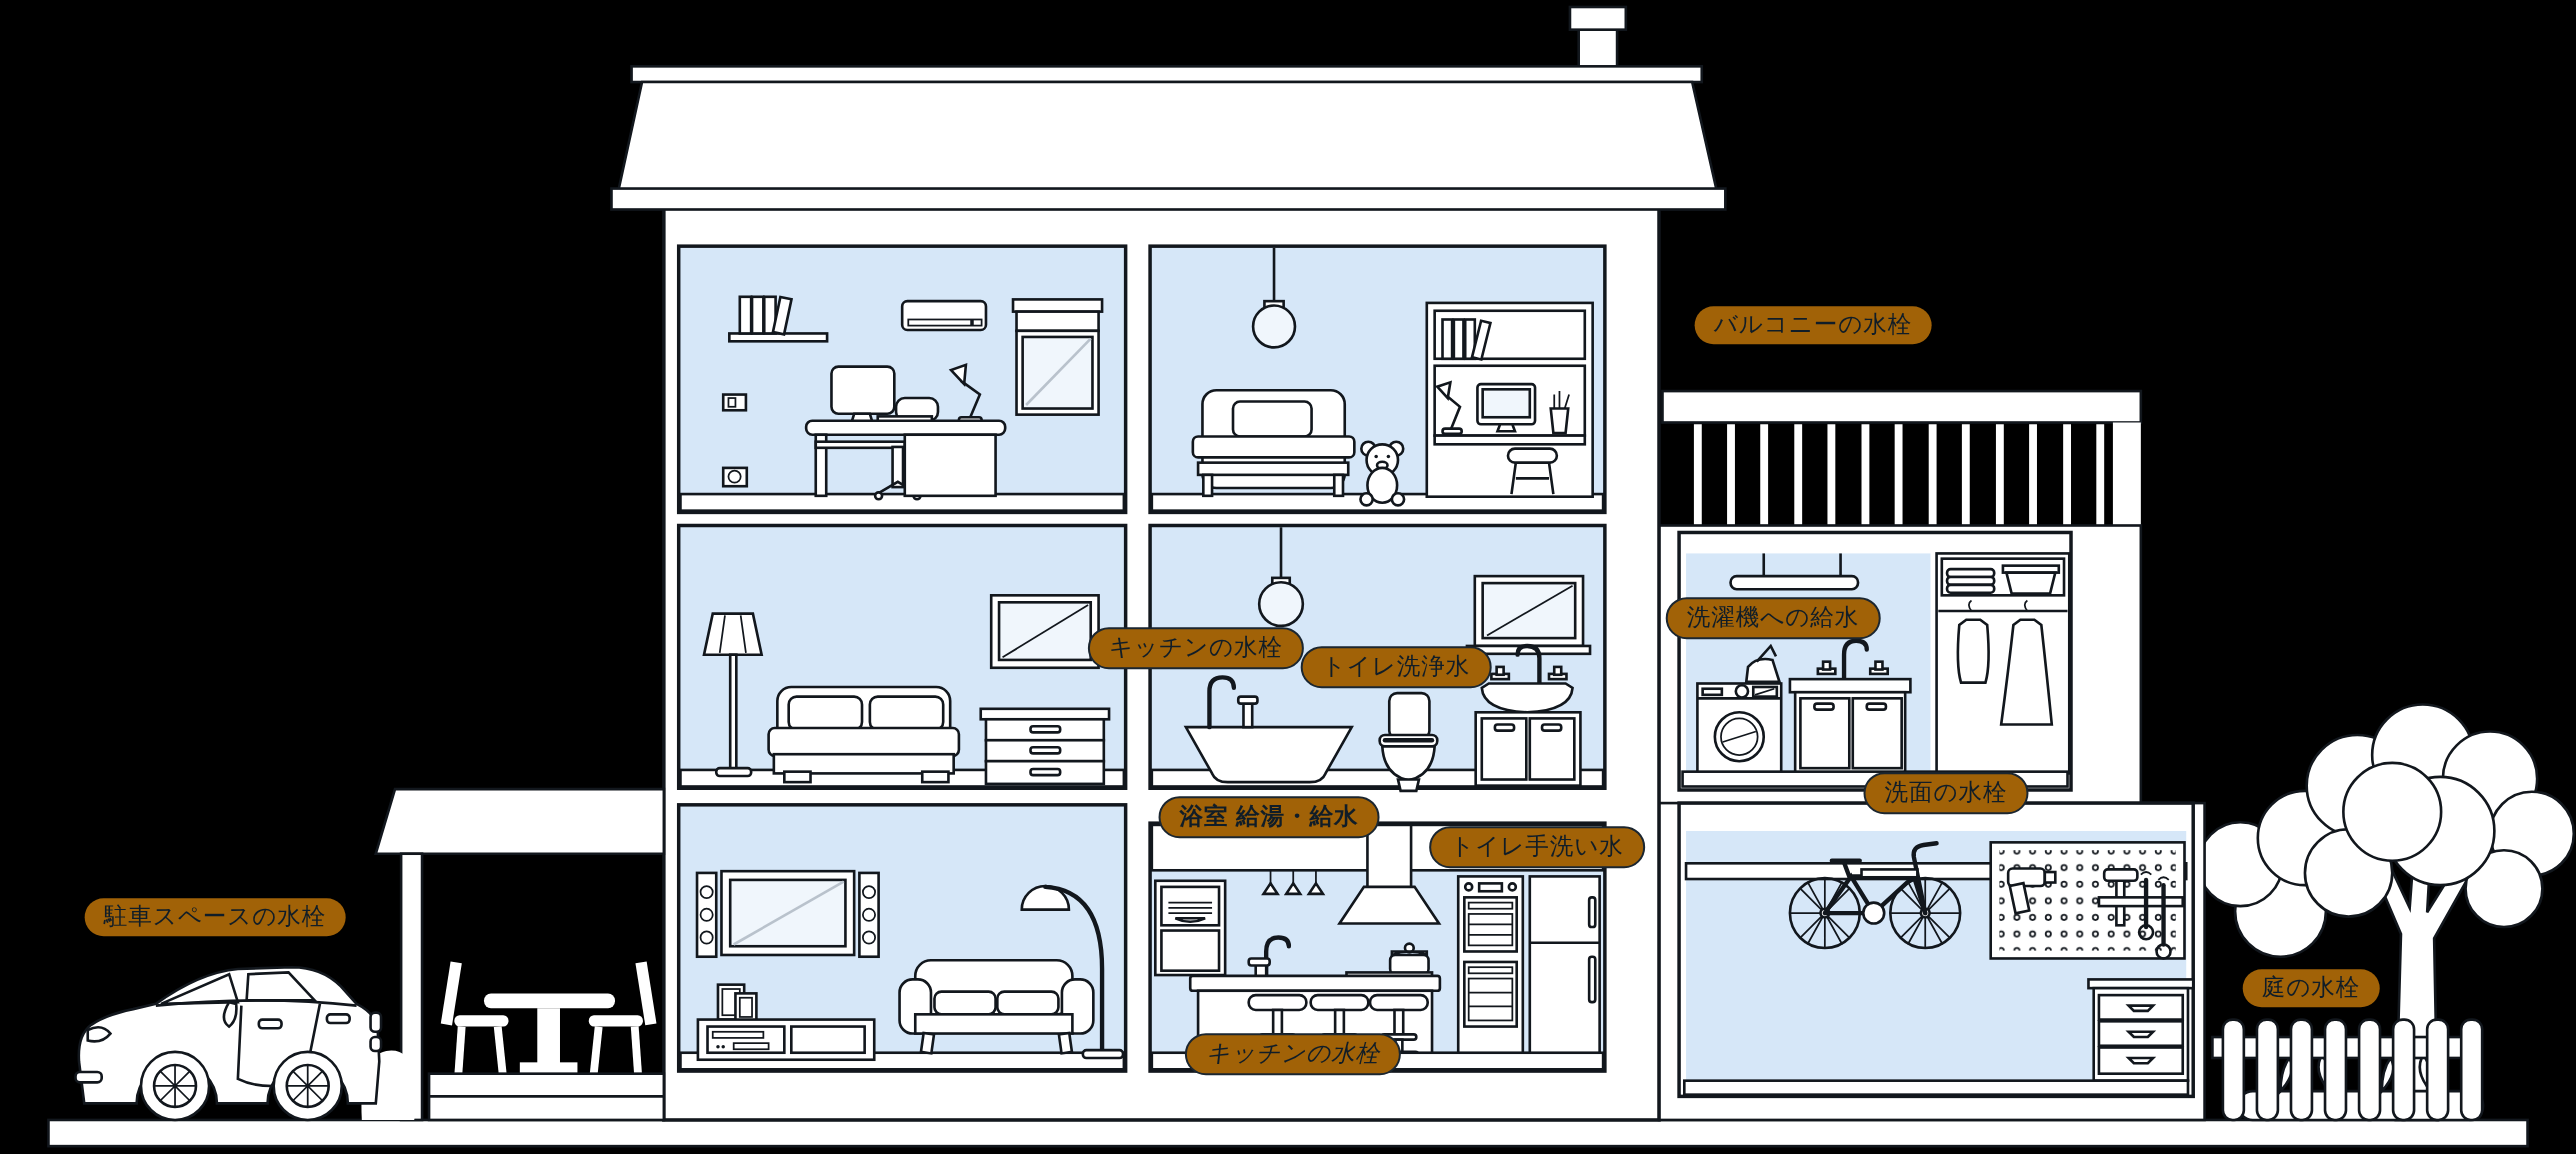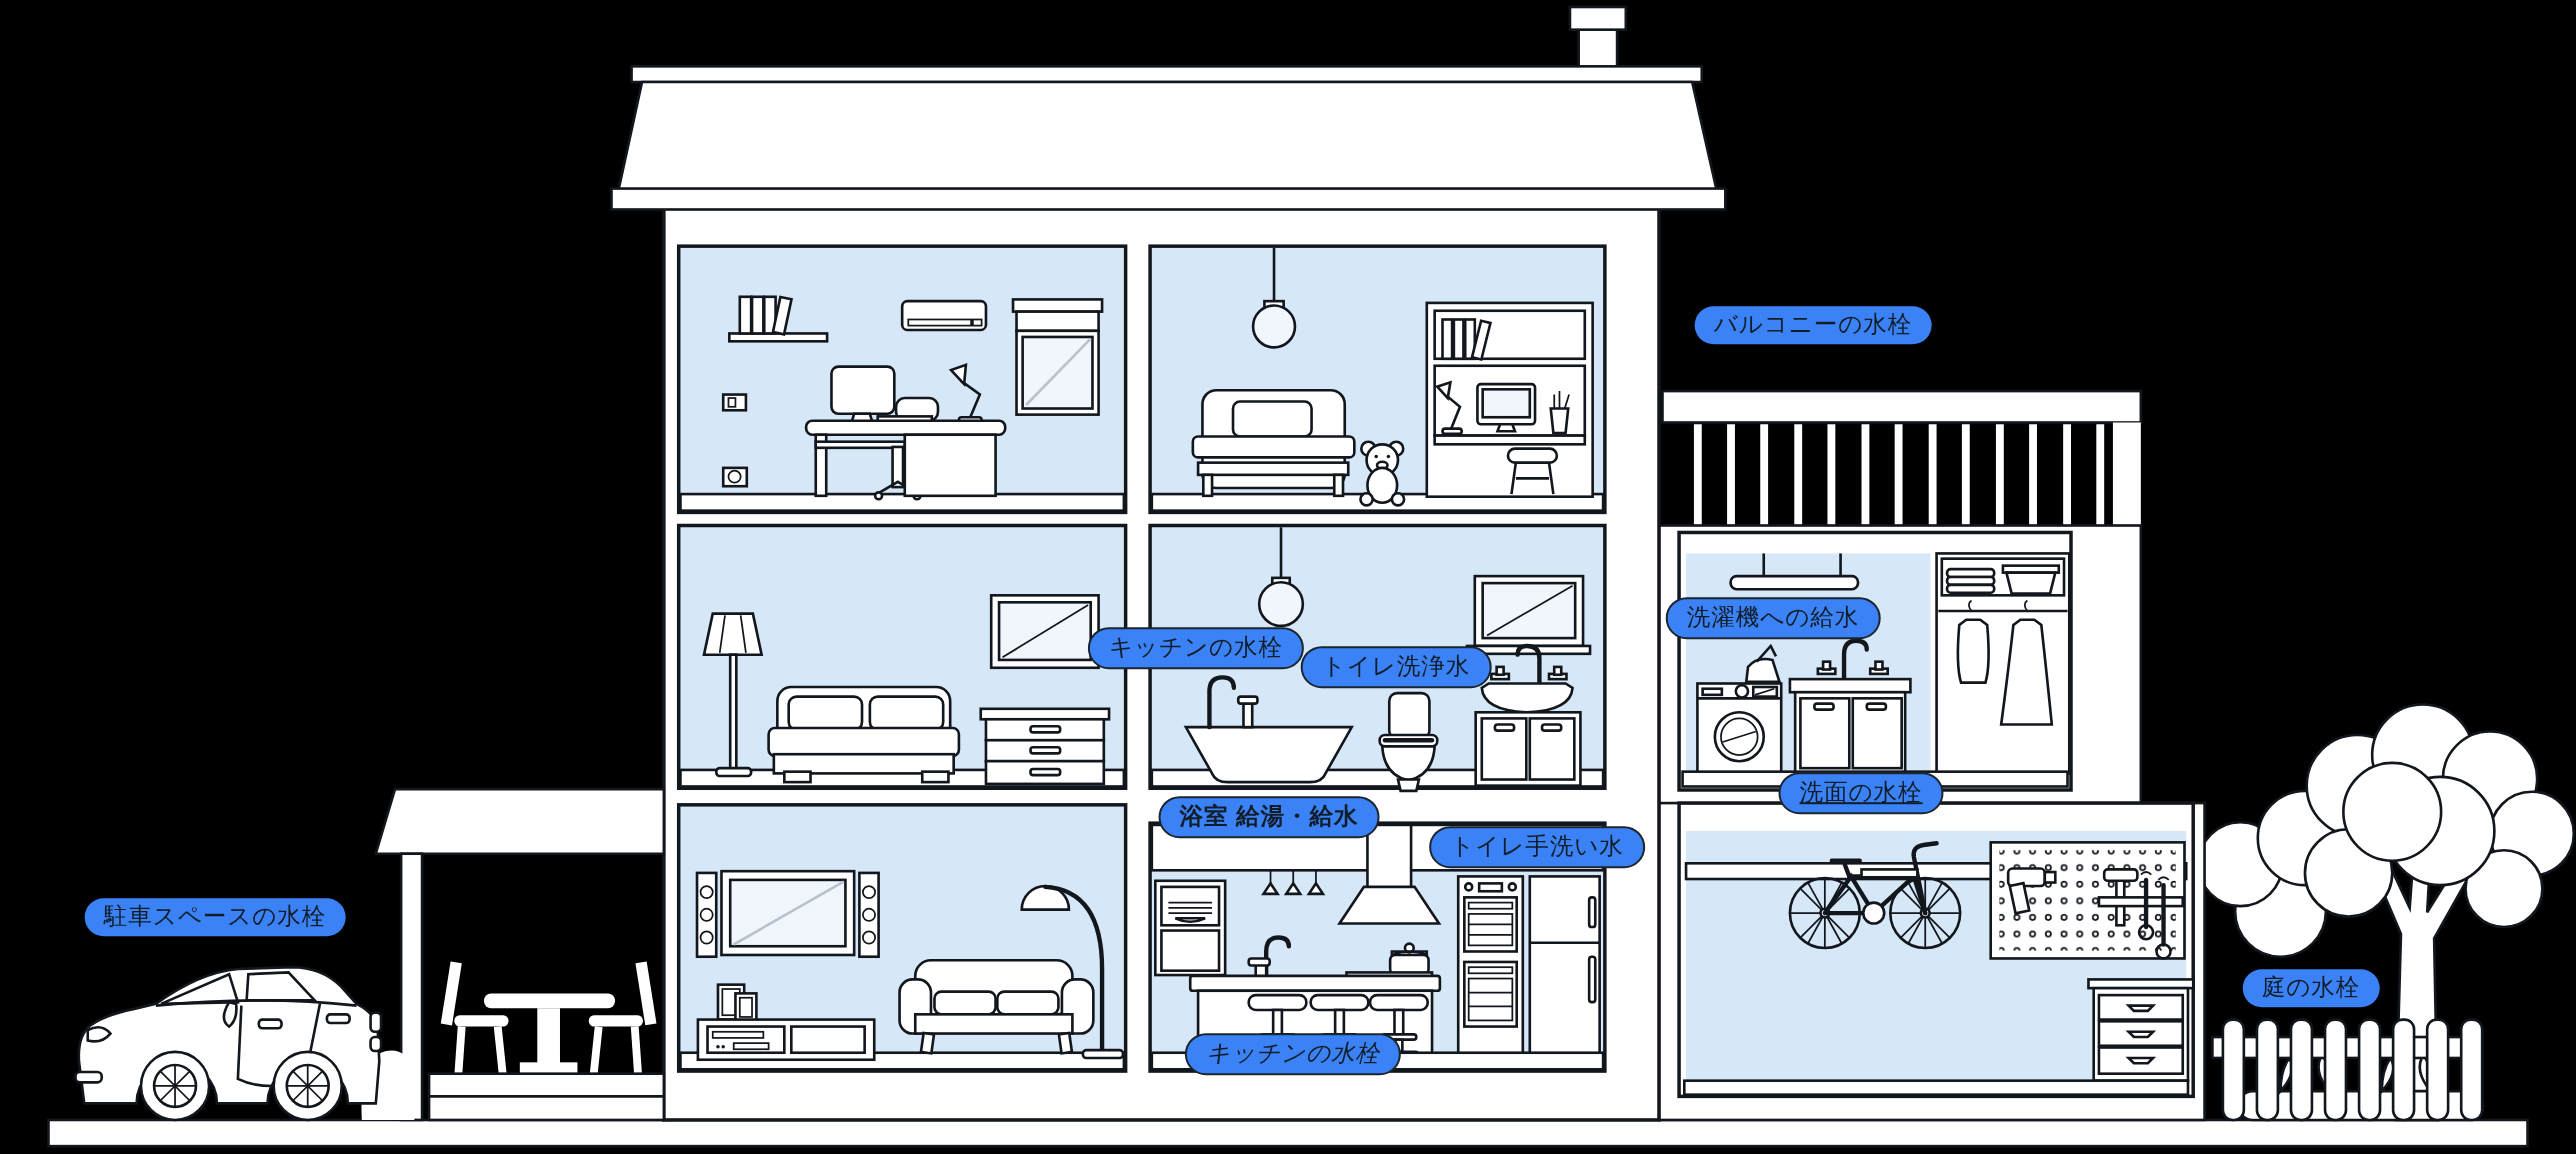--- a/index.html
+++ b/index.html
@@ -13,21 +13,21 @@
   .bf {fill:#d6e7f8;stroke:none;}
   .ln {fill:none;stroke:#12171d;stroke-width:3px;}
   .ln2{fill:none;stroke:#12171d;stroke-width:2px;}
   .ln5{fill:none;stroke:#12171d;stroke-width:5px;stroke-linecap:round;}
   .gray{fill:none;stroke:#b9c2cc;stroke-width:3px;}
   .k  {fill:#12171d;stroke:none;}
   .w  {fill:#ffffff;stroke:none;}
   .glass{fill:#f0f6fc;stroke:#12171d;stroke-width:3px;}
   
   .pill{position:absolute;transform:translate(-50%,-50%);white-space:nowrap;
-        background:#3b82f6;color:#101d28;font-size:23.6px;letter-spacing:0.9px;
+        background:#a16207;color:#101d28;font-size:23.6px;letter-spacing:0.9px;
         padding:7px 19px;border-radius:872px;line-height:1;}
   .pill.bordered{border:2.6px solid #1b2630;}
 </style>
 </head>
 <body>
 
 <div id="stage">
 
 <svg id="art" width="2576" height="1154" viewBox="0 0 2950 1322">
   <defs>
@@ -579,17 +579,17 @@
   </g>
 </svg>
 
   <div class="pill" style="left:215px;  top:917px;">駐車スペースの水栓</div>
   <div class="pill" style="left:1813px; top:325px;">バルコニーの水栓</div>
   <div class="pill bordered" style="left:1196px; top:648px;">キッチンの水栓</div>
   <div class="pill bordered" style="left:1396px; top:667px;text-align:center;">トイレ洗浄水</div>
   <div class="pill bordered" style="left:1773px; top:618px;">洗濯機への給水</div>
   <div class="pill bordered" style="left:1269px; top:817px;font-weight:bold;">浴室 給湯・給水</div>
   <div class="pill bordered" style="left:1537px; top:839px;margin-top:8px;">トイレ手洗い水</div>
-  <div class="pill bordered" style="left:1861px; top:793px;text-decoration:underline;">洗面の水栓</div>
+  <div class="pill bordered" style="left:1946px; top:793px;">洗面の水栓</div>
   <div class="pill bordered" style="left:1293px; top:1054px;font-style:italic;">キッチンの水栓</div>
   <div class="pill" style="left:2311px; top:988px;">庭の水栓</div>
 </div>
 
 
 </body></html>

